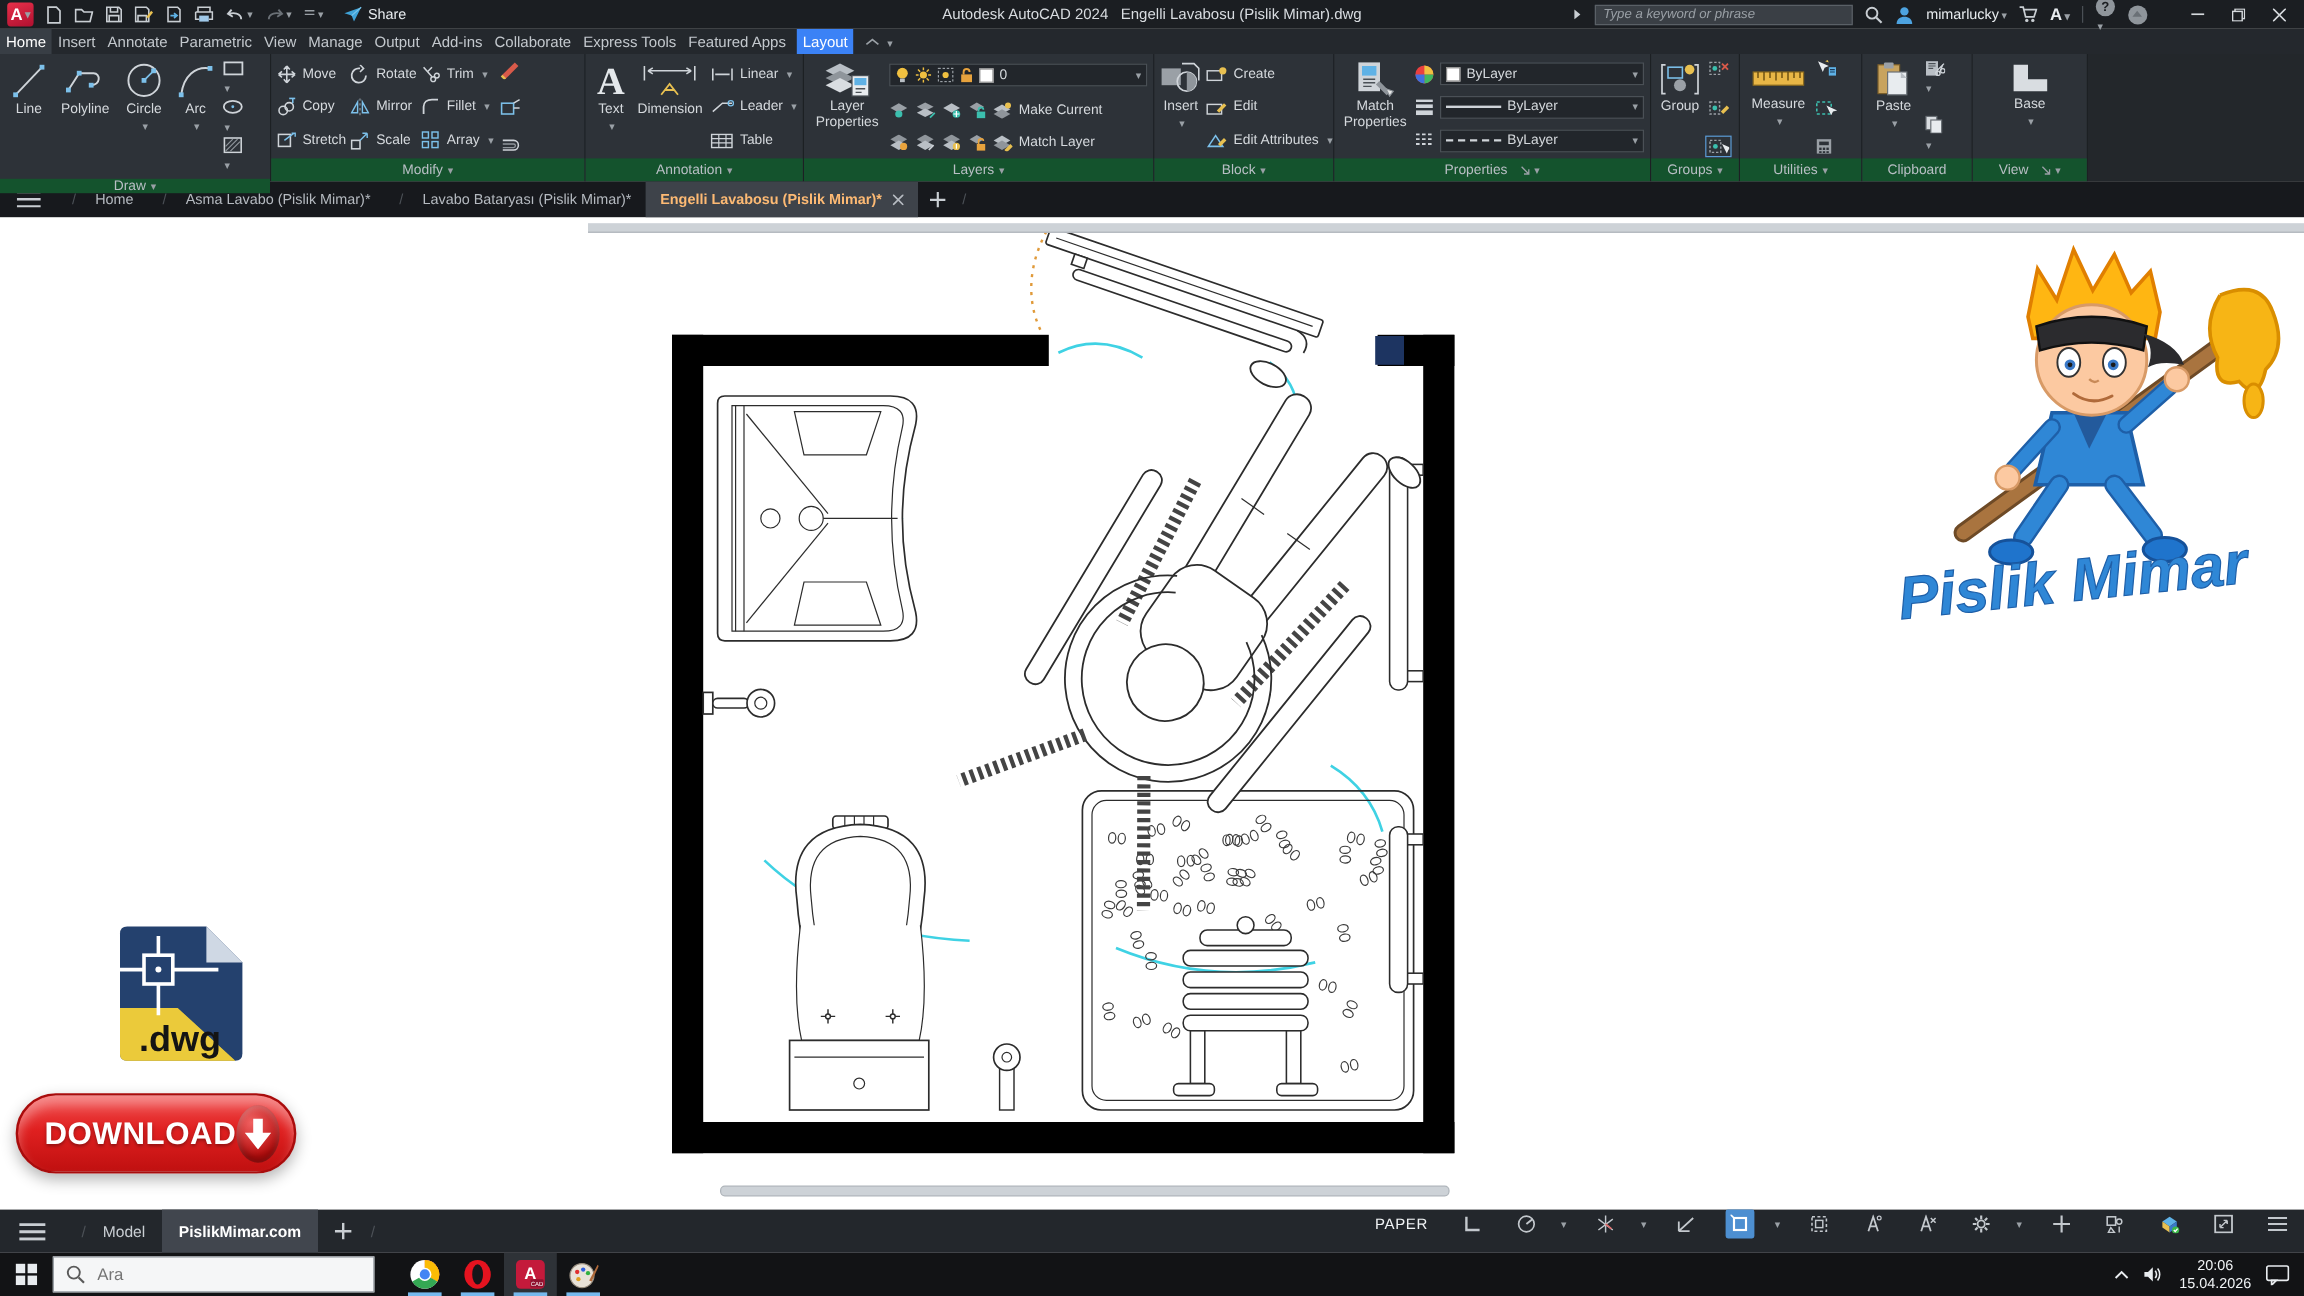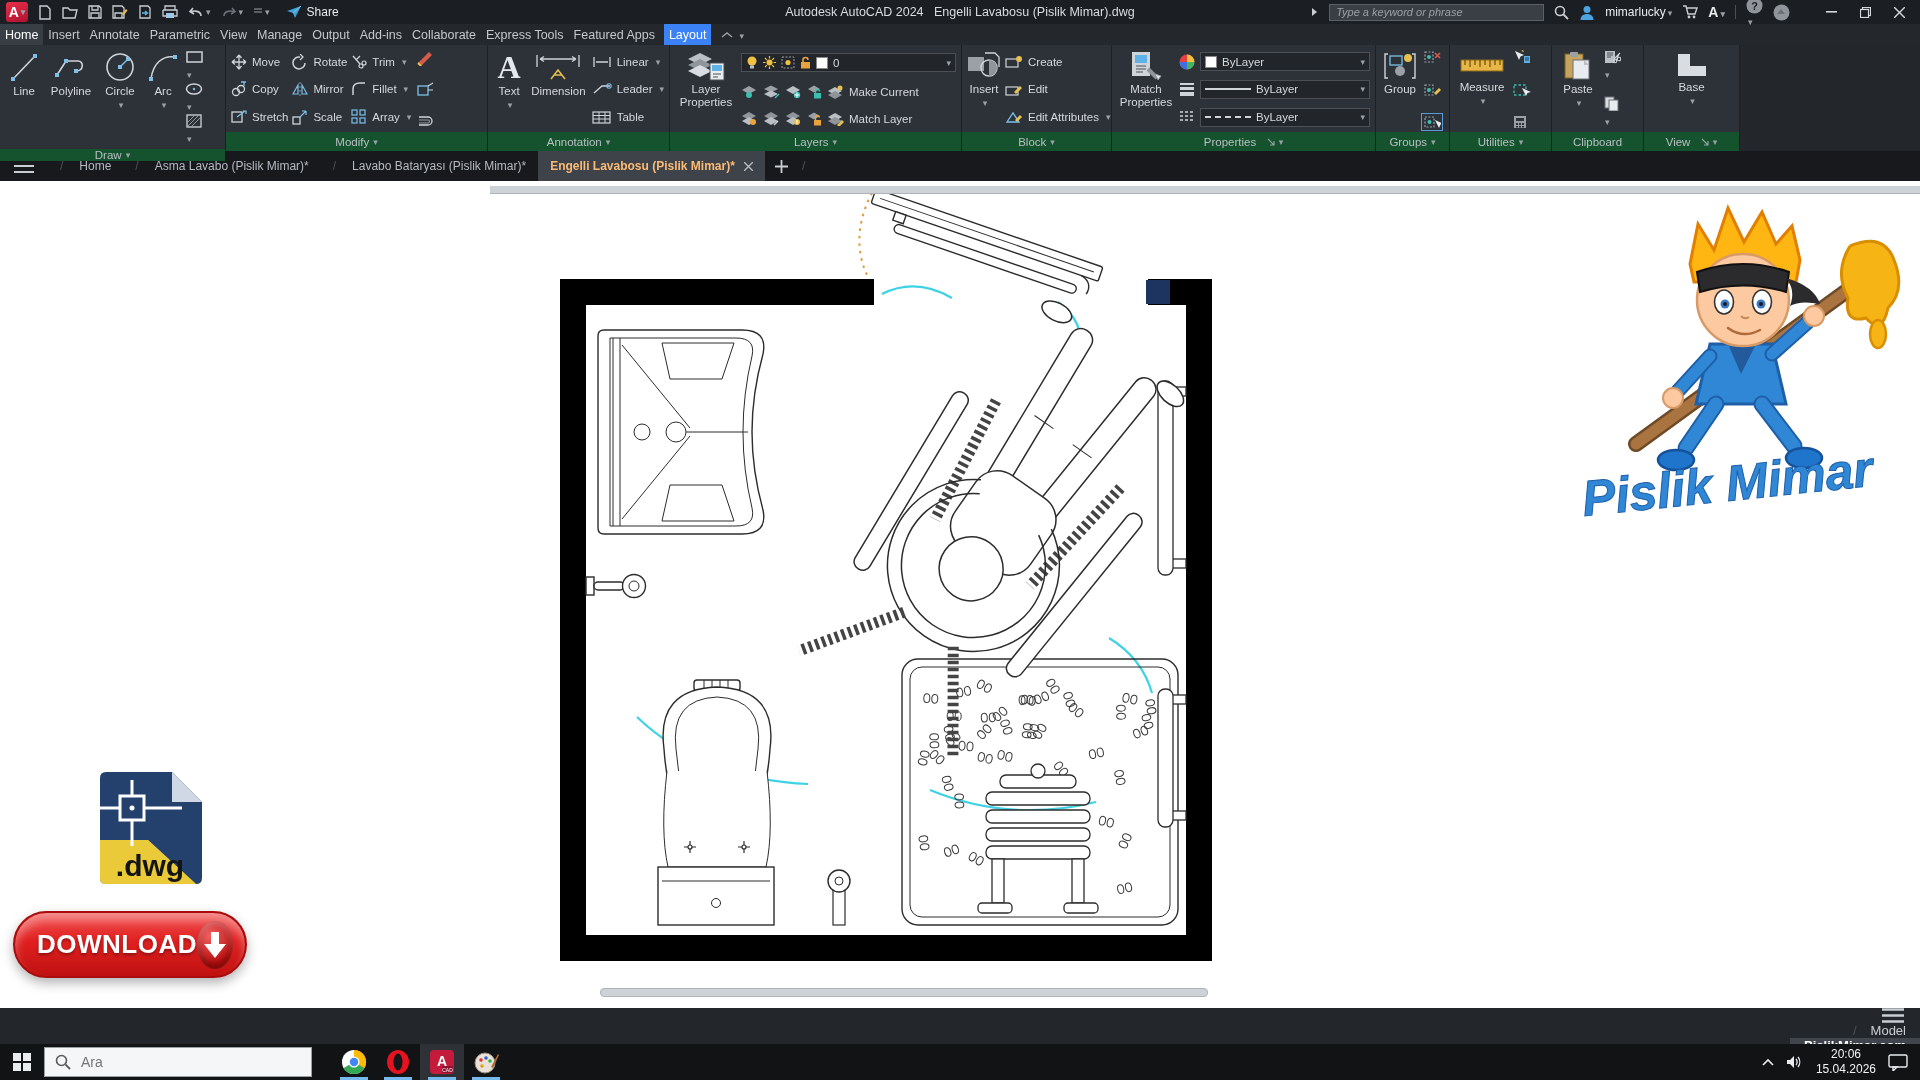--- a/index.html
+++ b/index.html
@@ -63,21 +63,21 @@
   
   .dwgwrap { top:768px; left:86px; width:124px; height:122px; z-index:6;}
   .dlbtn { top:911px; left:13px; width:234px; height:67px; border-radius:34px;
     background:linear-gradient(#f25050 0%, #e02020 45%, #c01010 100%);
     border:2px solid #a80c0c; box-shadow: inset 0 8px 10px rgba(255,255,255,.35), 0 5px 12px rgba(0,0,0,.3);
     display:flex; align-items:center; justify-content:space-between; padding:0 12px 0 22px; z-index:6;}
   .dlbtn .txt { color:#fff; font-size:26px; font-weight:bold; letter-spacing:.5px; text-shadow:0 2px 3px rgba(0,0,0,.35);}
   .dlcirc { width:48px; height:48px; border-radius:50%; background:radial-gradient(circle at 35% 30%, #f06060, #b80d0d 70%); box-shadow: inset 0 -4px 7px rgba(0,0,0,.35), inset 0 3px 5px rgba(255,255,255,.3); display:flex; align-items:center; justify-content:center;}
 
   
-  .bottombar { top:1008px; left:0; width:1920px; height:36px; background:#23272c; display:flex; align-items:flex-end; z-index:30; font-size:13px;flex-direction:column;}
+  .bottombar { top:1008px; left:0; width:1920px; height:36px; background:#23272c; display:flex; align-items:flex-start; z-index:30; font-size:13px;}
   .btab { padding:0 14px; height:36px; display:flex; align-items:center; color:#c9ced3;}
   .btab.sep:before { content:"/"; color:#4c5157; margin-right:14px;}
   .btab.active { background:#41464e; color:#fff; font-weight:bold;}
   .statusicons { margin-left:auto; display:flex; align-items:center; gap:21px; padding-right:10px;}
   .sicon { width:24px; height:24px; display:flex; align-items:center; justify-content:center; border-radius:2px;}
   .sicon.active { background:#4d8fd1; }
   .paperlbl { color:#f0f3f5; font-size:12.5px; margin-right:4px; letter-spacing:.5px;}
   .sdd { color:#9aa0a6; font-size:9px; margin-left:-4px;}
 
   

